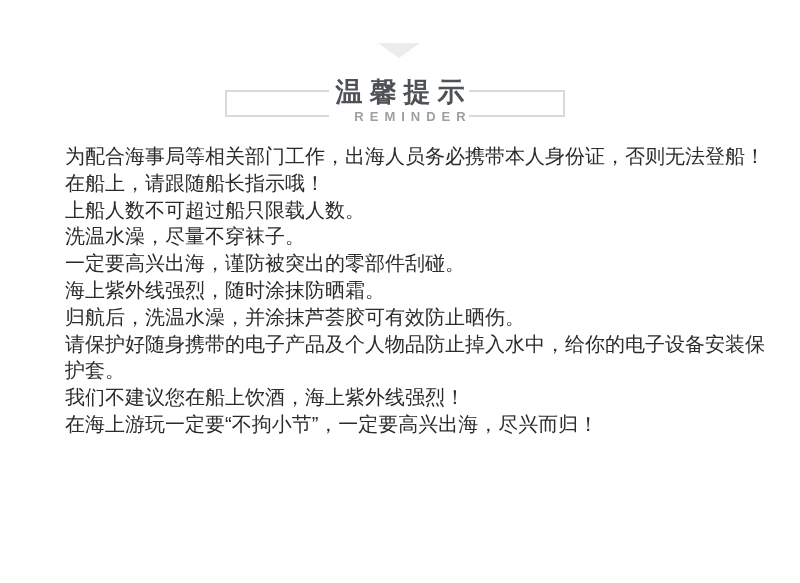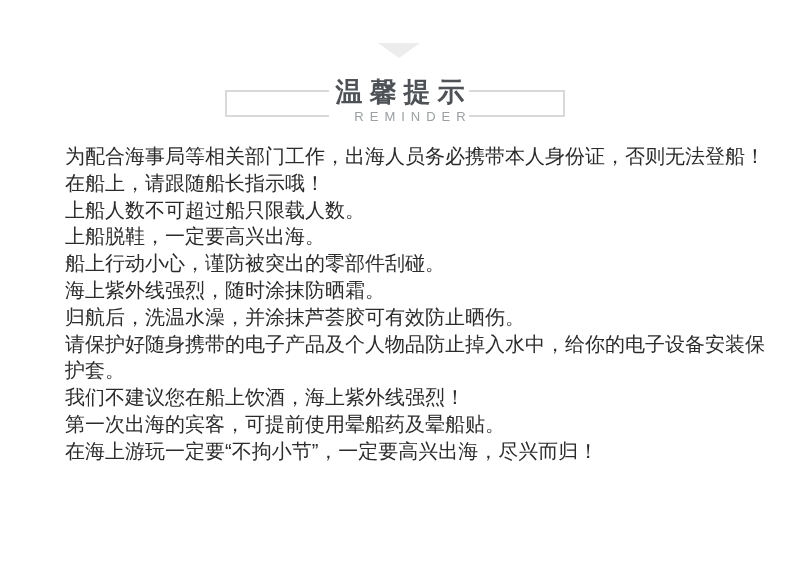--- a/index.html
+++ b/index.html
@@ -63,21 +63,21 @@
     letter-spacing: 7px;
     color: #4e5256;
   }
   .subtitle {
     position: absolute;
     left: 4px; right: 0;
     top: 80px;
     text-align: center;
     padding-left: 22px;
     font-size: 13px;
-    font-weight: normal;
+    font-weight: bold;
     letter-spacing: 6px;
     color: #9ba0a2;
   }
 
   
   .tips {
     position: absolute;
     left: 0;
     top: 114px;
     width: 800px;
@@ -131,45 +131,41 @@
     <li class="tip">
       <span class="tip-marker"><span class="diamond"></span></span>
       <span class="tip-text">在船上，请跟随船长指示哦！</span>
     </li>
     <li class="tip">
       <span class="tip-marker"><span class="diamond"></span></span>
       <span class="tip-text">上船人数不可超过船只限载人数。</span>
     </li>
     <li class="tip">
       <span class="tip-marker"><span class="diamond"></span></span>
-      <span class="tip-text">上船脱鞋，一定要高兴出海。</span>
+      <span class="tip-text">洗温水澡，尽量不穿袜子。</span>
     </li>
     <li class="tip">
       <span class="tip-marker"><span class="diamond"></span></span>
-      <span class="tip-text">船上行动小心，谨防被突出的零部件刮碰。</span>
+      <span class="tip-text">一定要高兴出海，谨防被突出的零部件刮碰。</span>
     </li>
     <li class="tip">
       <span class="tip-marker"><span class="diamond"></span></span>
       <span class="tip-text">海上紫外线强烈，随时涂抹防晒霜。</span>
     </li>
     <li class="tip">
       <span class="tip-marker"><span class="diamond"></span></span>
       <span class="tip-text">归航后，洗温水澡，并涂抹芦荟胶可有效防止晒伤。</span>
     </li>
     <li class="tip">
       <span class="tip-marker"><span class="diamond"></span></span>
       <span class="tip-text">请保护好随身携带的电子产品及个人物品防止掉入水中，给你的电子设备安装保护套。</span>
     </li>
     <li class="tip">
       <span class="tip-marker"><span class="diamond"></span></span>
       <span class="tip-text">我们不建议您在船上饮酒，海上紫外线强烈！</span>
     </li>
     <li class="tip">
       <span class="tip-marker"><span class="diamond"></span></span>
-      <span class="tip-text">第一次出海的宾客，可提前使用晕船药及晕船贴。</span>
-    </li>
-    <li class="tip">
-      <span class="tip-marker"><span class="diamond"></span></span>
       <span class="tip-text">在海上游玩一定要“不拘小节”，一定要高兴出海，尽兴而归！</span>
     </li>
   </ul>
 
 </div>
 
 </body></html>

